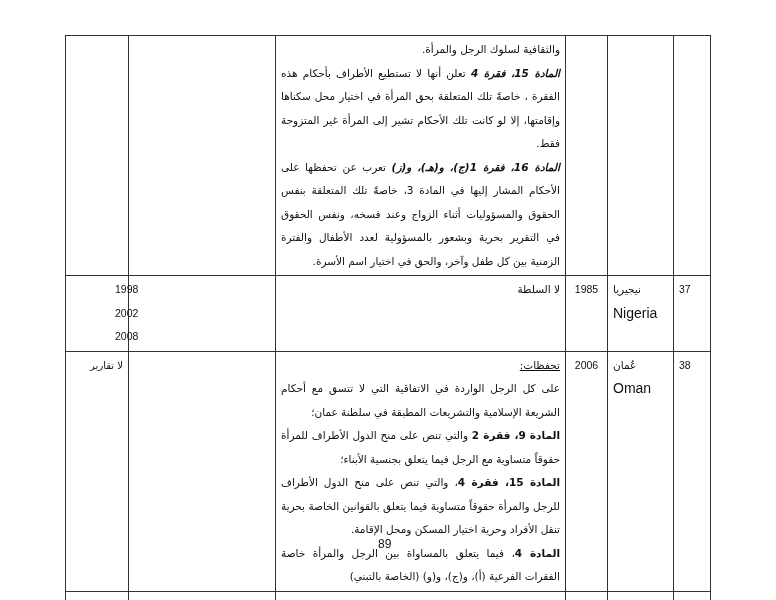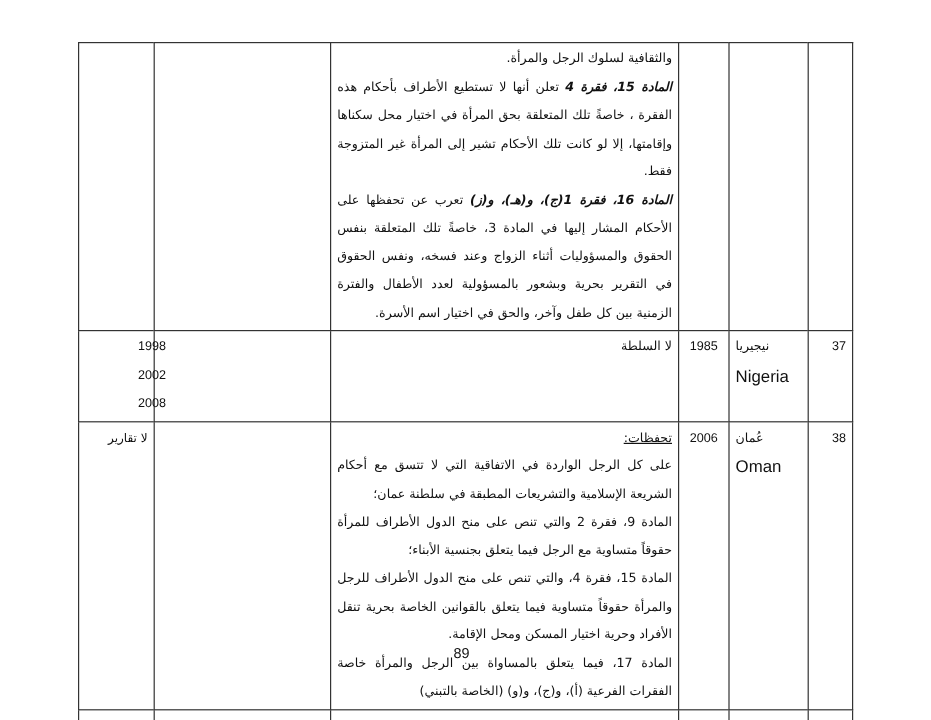--- a/index.html
+++ b/index.html
@@ -7,30 +7,30 @@
            font-family: "DejaVu Sans", sans-serif; color: #111; }
     .page { position: absolute; left: 0; top: 0; width: 707px; height: 600px; }
     table.main {
       position: absolute; left: 65px; top: 35px; width: 645px;
       border-collapse: collapse; table-layout: fixed; direction: rtl;
     }
     table.main td {
       border: 1.3px solid #333; vertical-align: top; padding: 2px 5px;
       font-size: 10.5px; line-height: 23.5px;
     }
-    td.num { font-family: "Liberation Sans", sans-serif; font-size: 11.5px; text-align: right; }
+    td.num { font-family: "Liberation Sans", sans-serif; font-size: 11.5px; text-align: left; }
     td.year { font-family: "Liberation Sans", sans-serif; font-size: 11.5px; text-align: center; direction: ltr; }
     td.country { text-align: left; }
     td.country .en { display: block; font-family: "Liberation Sans", sans-serif; font-size: 14px; }
     td.res { text-align: justify; }
     td.rep { text-align: left; font-family: "Liberation Sans", sans-serif; font-size: 11.5px; }
     td.rep.ar { text-align: right; direction: rtl; font-family: "DejaVu Sans", sans-serif; font-size: 10px; }
     .para { display: block; }
     .art { font-weight: bold; font-style: italic; }
-    .artb { font-weight: normal; margin-top: 30px; }
+    .artb { font-weight: bold; margin-top: 30px; }
     .uhead { font-weight: normal; text-decoration: underline; }
     .pagenum { position: absolute; left: 378px; top: 537px; font-family: "Liberation Sans", sans-serif;
                font-size: 12px; }
     .ltr { direction: ltr; display: block; text-align: left; margin-left: 44px; }
   </style>
 </head>
 <body>
 
 <div class="page">
   <table class="main">
@@ -78,21 +78,21 @@
       <td class="country">
         <span class="para">عُمان</span>
         <span class="en">Oman</span>
       </td>
       <td class="year">2006</td>
       <td class="res">
         <span class="para uhead">تحفظات:</span>
         <span class="para">على كل الرجل الواردة في الاتفاقية التي لا تتسق مع أحكام الشريعة الإسلامية والتشريعات المطبقة في سلطنة عمان؛</span>
         <span class="para"><span class="artb">المادة 9، فقرة 2</span><span> والتي تنص على منح الدول الأطراف للمرأة حقوقاً متساوية مع الرجل فيما يتعلق بجنسية الأبناء؛</span></span>
         <span class="para"><span class="artb">المادة 15، فقرة 4</span><span>، والتي تنص على منح الدول الأطراف للرجل والمرأة حقوقاً متساوية فيما يتعلق بالقوانين الخاصة بحرية تنقل الأفراد وحرية اختيار المسكن ومحل الإقامة.</span></span>
-        <span class="para"><span class="artb">المادة 17</span><span>، فيما يتعلق بالمساواة بين الرجل والمرأة خاصة الفقرات الفرعية (أ)، و(ج)، و(و) (الخاصة بالتبني)</span></span>
+        <span class="para"><span class="artb">المادة 4</span><span>، فيما يتعلق بالمساواة بين الرجل والمرأة خاصة الفقرات الفرعية (أ)، و(ج)، و(و) (الخاصة بالتبني)</span></span>
       </td>
       <td></td>
       <td class="rep ar">لا تقارير</td>
     </tr>
 
     <tr style="height:43px">
       <td class="num">39</td>
       <td class="country">
         <span class="para">السلطة الفلسطينية</span>
       </td>

